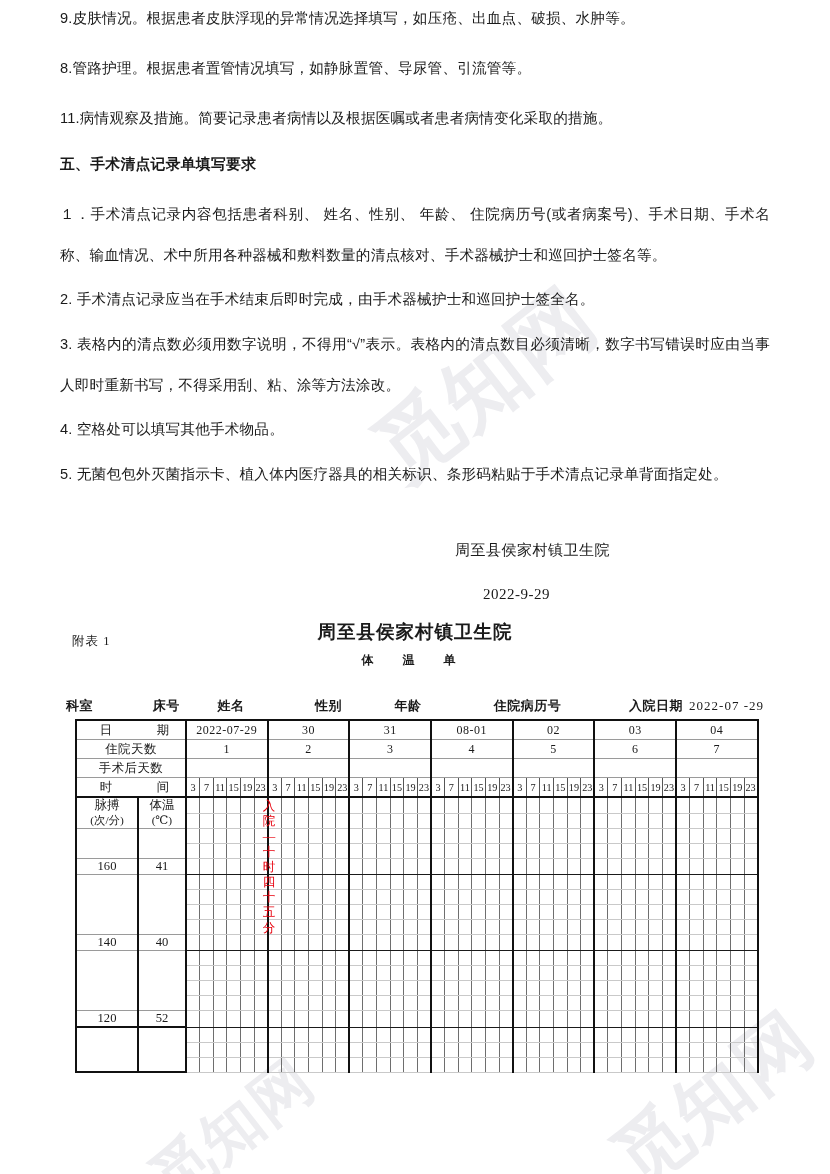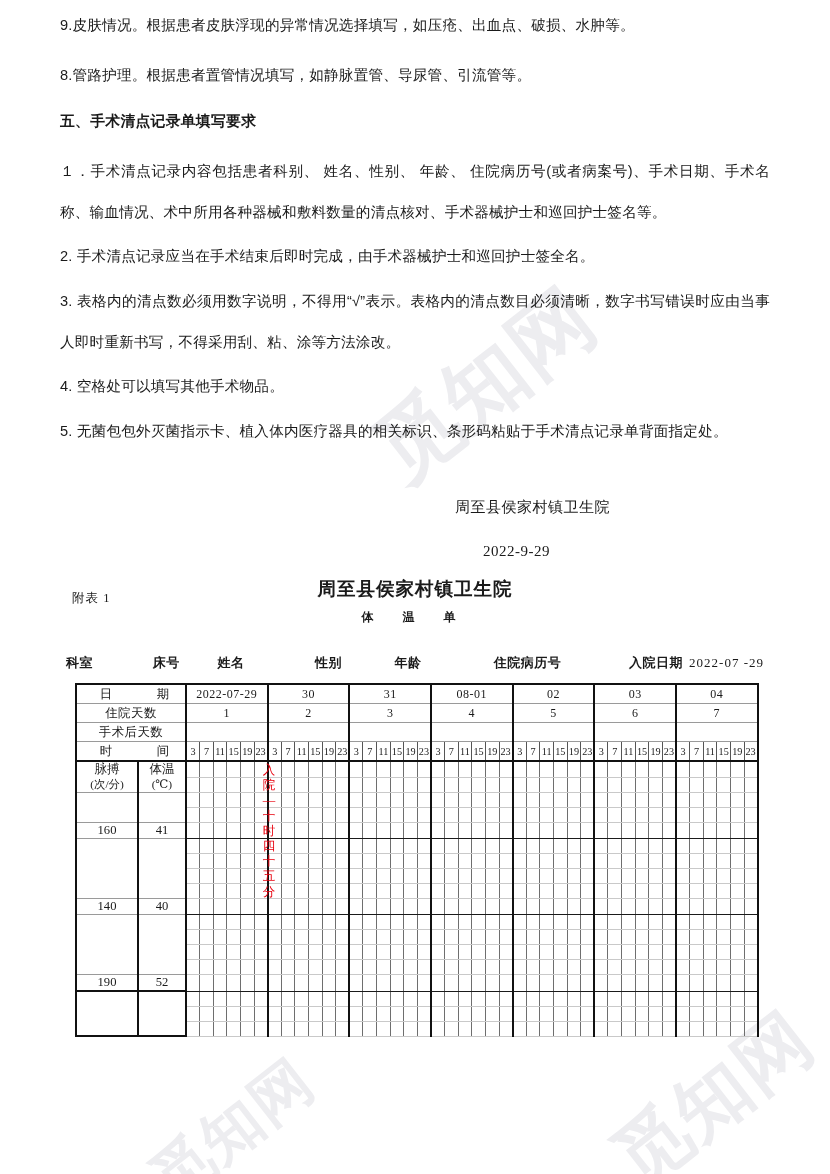--- a/index.html
+++ b/index.html
@@ -32,21 +32,21 @@
     letter-spacing: 2px;
   }
   .wm-a { left: 360px; top: 330px; font-size: 82px; transform: rotate(-38deg); }
   .wm-b { left: 600px; top: 1050px; font-size: 74px; transform: rotate(-38deg); }
   .wm-c { left: 140px; top: 1090px; font-size: 60px; transform: rotate(-38deg); }
 
   
   .content {
     position: relative;
     z-index: 2;
-    padding: 8px 60px;
+    padding: 1px 60px;
   }
   .para {
     font-size: 14.6px;
     line-height: 34px;
     margin: 0 0 16px 0;
     text-align: justify;
     letter-spacing: 0.2px;
   }
   .para.tight { margin-bottom: 8px; }
   .heading {
@@ -238,20 +238,21 @@
 <div id="page">
 
   <div class="watermark wm-a">觅知网</div>
   <div class="watermark wm-b">觅知网</div>
   <div class="watermark wm-c">觅知网</div>
 
   <div class="content">
 
     <p class="para">9.皮肤情况。根据患者皮肤浮现的异常情况选择填写，如压疮、出血点、破损、水肿等。</p>
     <p class="para">8.管路护理。根据患者置管情况填写，如静脉置管、导尿管、引流管等。</p>
+    <p class="para">11.病情观察及措施。简要记录患者病情以及根据医嘱或者患者病情变化采取的措施。</p>
 
     <h2 class="heading">五、手术清点记录单填写要求</h2>
 
     <p class="para loose">１．手术清点记录内容包括患者科别、 姓名、性别、 年龄、 住院病历号(或者病案号)、手术日期、手术名称、输血情况、术中所用各种器械和敷料数量的清点核对、手术器械护士和巡回护士签名等。</p>
     <p class="para tight">2. 手术清点记录应当在手术结束后即时完成，由手术器械护士和巡回护士签全名。</p>
     <p class="para loose">3. 表格内的清点数必须用数字说明，不得用“√”表示。表格内的清点数目必须清晰，数字书写错误时应由当事人即时重新书写，不得采用刮、粘、涂等方法涂改。</p>
     <p class="para tight">4. 空格处可以填写其他手术物品。</p>
     <p class="para loose">5. 无菌包包外灭菌指示卡、植入体内医疗器具的相关标识、条形码粘贴于手术清点记录单背面指定处。</p>
 
     <div class="signature-block">
@@ -1023,21 +1024,21 @@
             <td class="gcell"></td>
             <td class="gcell dayend"></td>
             <td class="gcell daystart"></td>
             <td class="gcell"></td>
             <td class="gcell"></td>
             <td class="gcell"></td>
             <td class="gcell"></td>
             <td class="gcell dayend"></td>
           </tr>
           <tr>
-            <td class="scale-pulse scale-bottom">190</td>
+            <td class="scale-pulse scale-bottom">120</td>
             <td class="scale-temp scale-bottom">52</td>
             <td class="gcell daystart major"></td>
             <td class="gcell major"></td>
             <td class="gcell major"></td>
             <td class="gcell major"></td>
             <td class="gcell major"></td>
             <td class="gcell dayend major"></td>
             <td class="gcell daystart major"></td>
             <td class="gcell major"></td>
             <td class="gcell major"></td>

